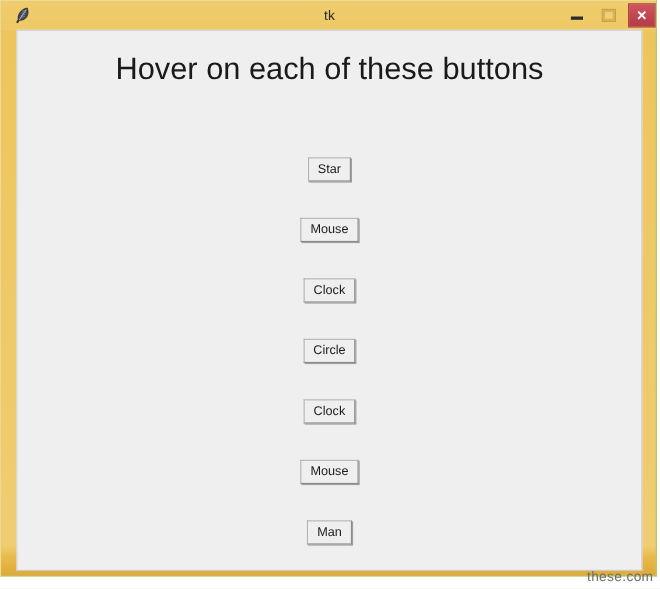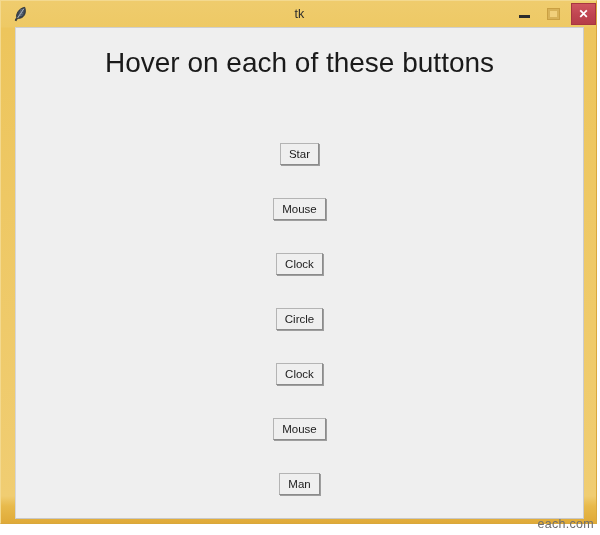--- a/index.html
+++ b/index.html
@@ -261,13 +261,13 @@
       </div>
 
       <div class="btn-row">
         <button class="tk-button">Man</button>
       </div>
 
     </div>
   </div>
 </div>
 
-<div id="watermark">each.com</div>
+<div id="watermark">these.com</div>
 
 </body></html>

